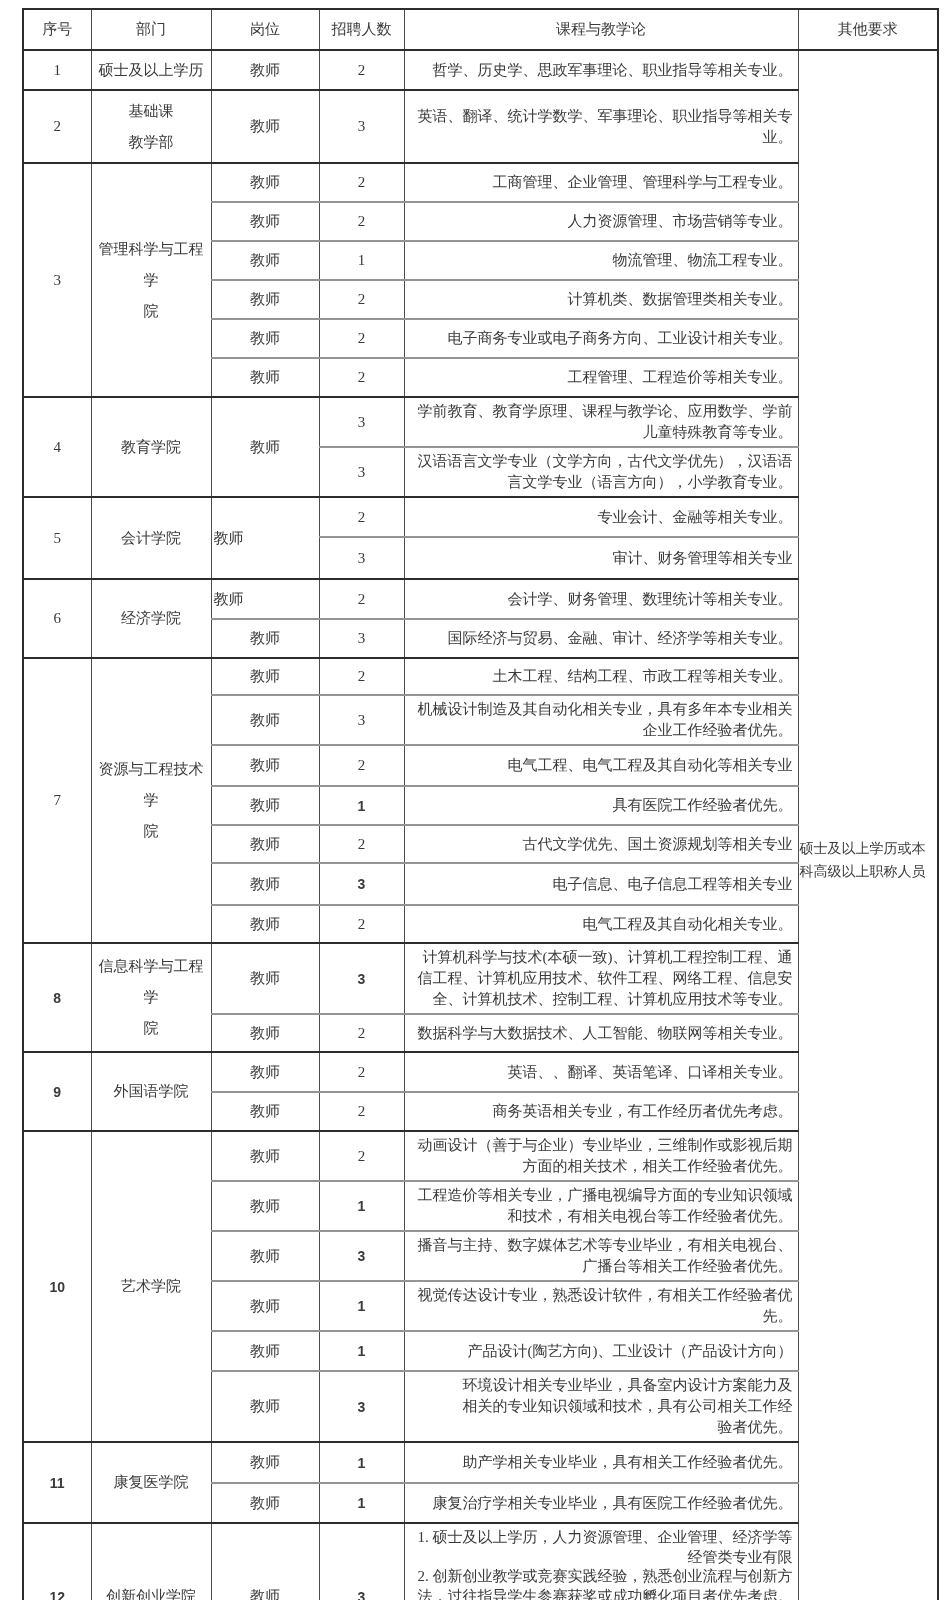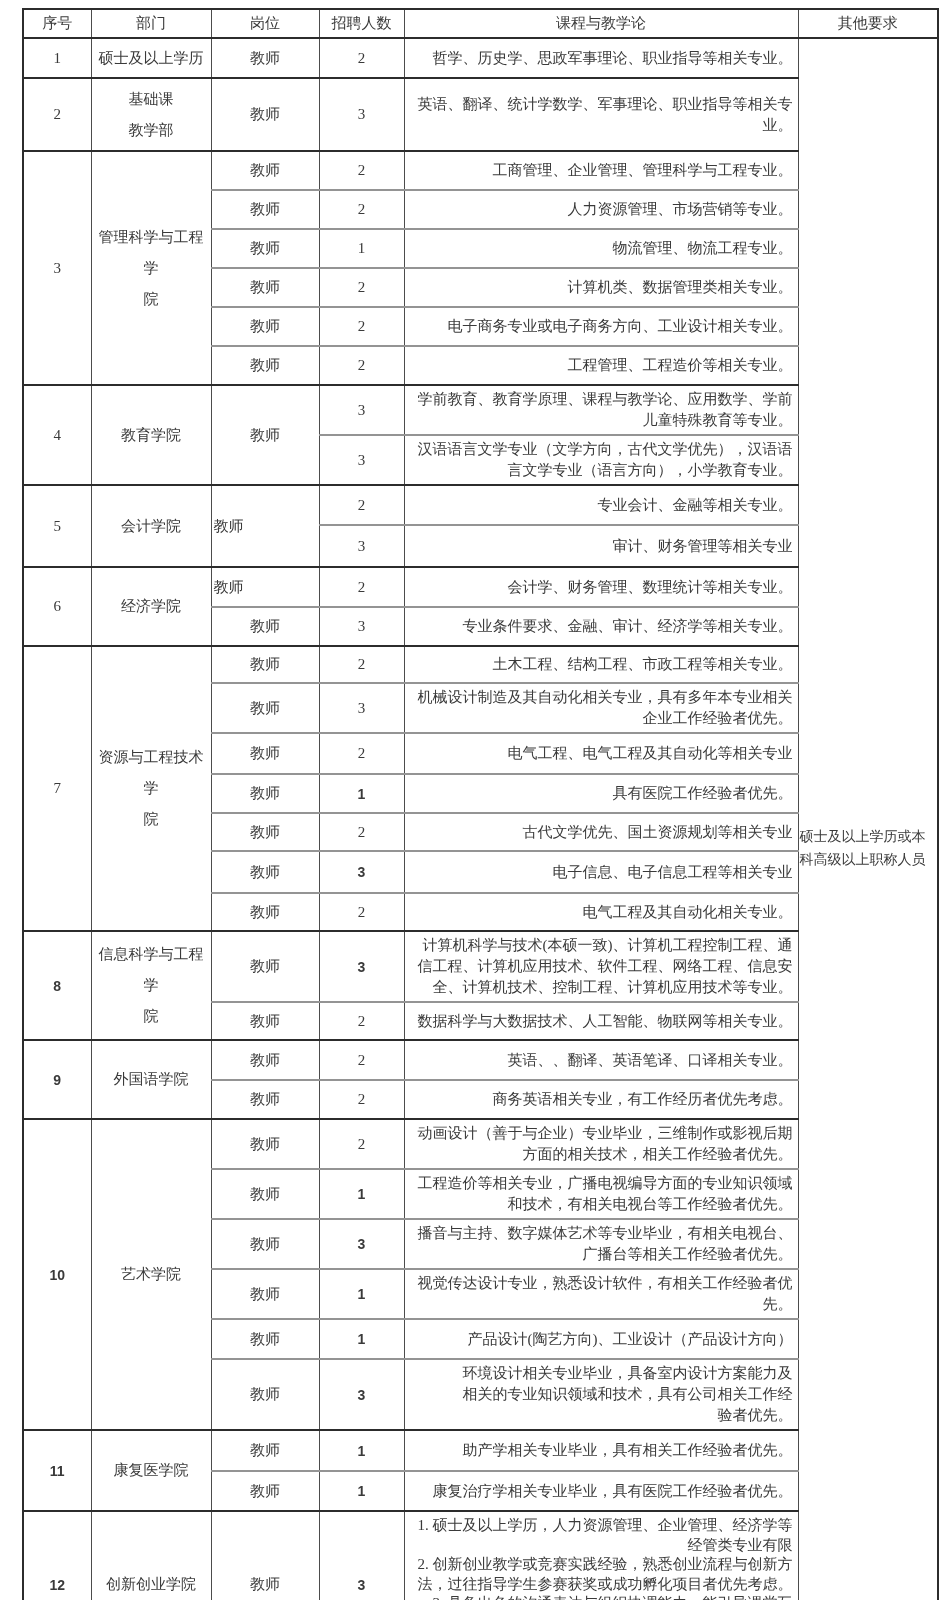--- a/index.html
+++ b/index.html
@@ -11,21 +11,21 @@
     position:absolute;left:22px;top:8px;width:915px;
     border-collapse:collapse;table-layout:fixed;
     border:2px solid #2c2c2c;background:#fff;
   }
   th,td{
     border:1px solid #4c4c4c;
     font-weight:normal;font-size:15px;
     vertical-align:middle;text-align:center;
     padding:2px;overflow:hidden;
   }
-  thead th{height:25px;border-bottom:2px solid #2c2c2c;padding:1px}
+  thead th{height:25px;border-bottom:2px solid #2c2c2c;padding:7px}
   tr.gs>td{border-top:2px solid #2c2c2c}   
   tr.sr>td{border-top:2px solid #949494}   
   .dept{line-height:31px;white-space:pre-line}
   .req{text-align:right;line-height:21px;white-space:pre-line;padding:3px 5px 3px 4px}
   .req12{line-height:19.5px;padding:2px 5px 2px 4px}
   .postl{text-align:left;padding-left:2px}
   .b{font-family:"Liberation Sans","DejaVu Sans",sans-serif;font-weight:bold;font-size:14px}
   .other{text-align:left;font-size:14px;line-height:23px;padding:0 1px;white-space:pre-line}
 </style>
 </head>
@@ -131,21 +131,21 @@
     <tr class="gs" style="height:40px">
       <td rowspan="2">6</td>
       <td rowspan="2" class="dept">经济学院</td>
       <td class="postl">教师</td>
       <td>2</td>
       <td class="req">会计学、财务管理、数理统计等相关专业。</td>
     </tr>
     <tr class="sr" style="height:39px">
       <td>教师</td>
       <td>3</td>
-      <td class="req">专业条件要求、金融、审计、经济学等相关专业。</td>
+      <td class="req">国际经济与贸易、金融、审计、经济学等相关专业。</td>
     </tr>
 
     <tr class="gs" style="height:37px">
       <td rowspan="7">7</td>
       <td rowspan="7" class="dept">资源与工程技术学
 院</td>
       <td>教师</td>
       <td>2</td>
       <td class="req">土木工程、结构工程、市政工程等相关专业。</td>
     </tr>

